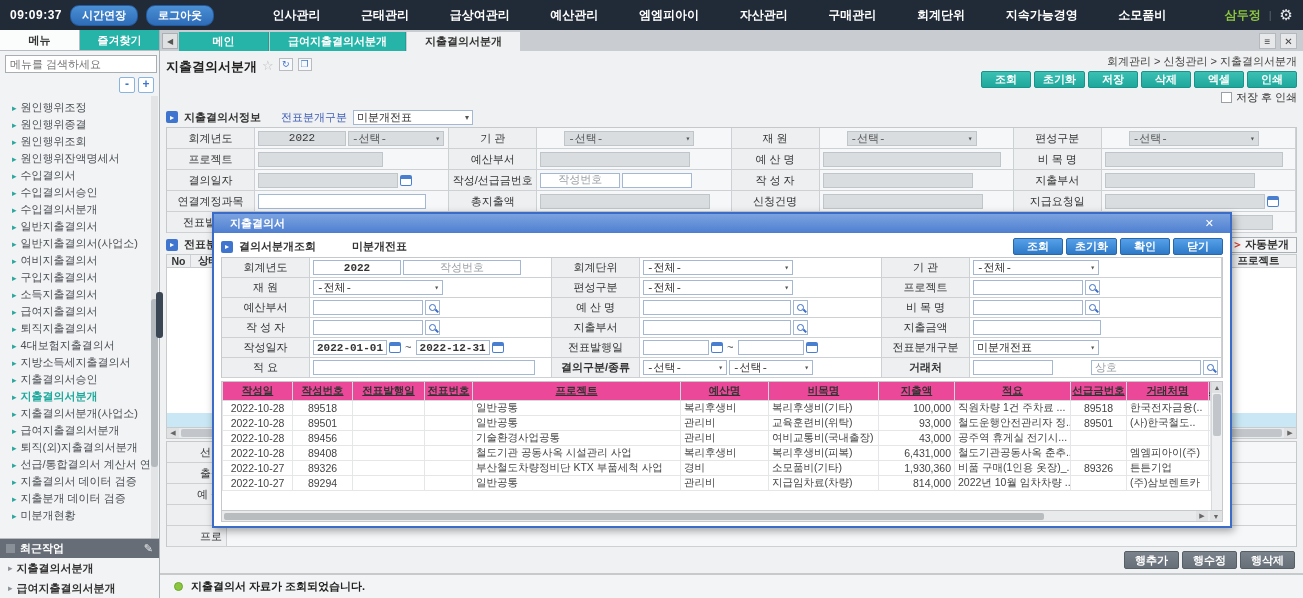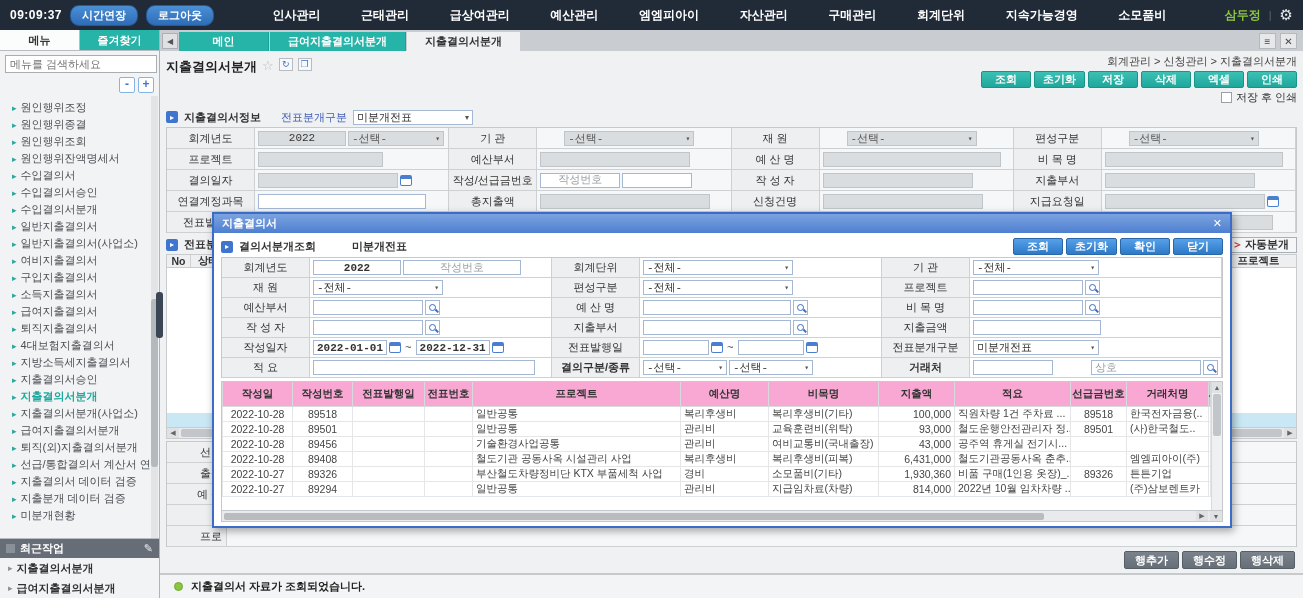--- a/index.html
+++ b/index.html
@@ -103,37 +103,37 @@
 
   .rowbtns { display:flex; justify-content:flex-end; gap:3px; padding:4px 2px; margin-top:auto; }
   .rbtn { height:18px; padding:0 10px; background:linear-gradient(#7a828c,#666e78); border:1px solid #565e66; color:#fff; font-weight:bold; border-radius:2px; display:flex; align-items:center; cursor:pointer; }
 
   .statusbar { height:25px; background:#f3f4f5; border-top:2px solid #c6cacd; display:flex; align-items:center; gap:8px; padding:0 14px; }
   .dot { width:9px; height:9px; border-radius:50%; background:#8cc63e; border:1px solid #6aa832; }
   .status-text { font-weight:bold; color:#222; }
 
   
   .modal { position:absolute; left:212px; top:212px; width:1020px; height:316px; border:2px solid #3a6cc8; background:#fff; box-shadow:2px 3px 8px rgba(0,0,0,.35); display:flex; flex-direction:column; z-index:10; }
-  .modal-title { height:19px; background:linear-gradient(#7ba3e0,#4e7fd0); display:flex; align-items:center; padding:0 8px; color:#fff; font-weight:bold; }
+  .modal-title { height:19px; background:linear-gradient(#7ba3e0,#4e7fd0); display:flex; align-items:center; padding:0 16px; color:#fff; font-weight:bold; }
   .modal-x { margin-left:auto; cursor:pointer; font-size:11px; color:#fff; }
   .modal-body { flex:1; display:flex; flex-direction:column; padding:3px 7px 4px 7px; overflow:hidden; }
   .m-hdr { display:flex; align-items:center; gap:6px; height:21px; }
   .m-sec { font-weight:bold; }
   .m-val { font-weight:bold; margin-left:30px; }
   .m-btns { margin-left:auto; display:flex; gap:3px; }
   .bbtn { min-width:50px; height:17px; background:linear-gradient(#55a0e8,#2f7ac8); border:1px solid #2867aa; color:#fff; font-weight:bold; border-radius:2px; display:flex; align-items:center; justify-content:center; padding:0 8px; cursor:pointer; }
   .mgrid { display:grid; grid-template-columns:88px 1fr 88px 1fr 88px 1fr; border:1px solid #c5c9cb; border-bottom:none; }
   .mgrid .flbl { height:20px; }
   .mgrid .ffld { height:20px; background:#fff; }
   .tilde { color:#444; margin:0 2px; }
 
   .m-tablewrap { flex:1; display:flex; margin-top:3px; overflow:hidden; border:1px solid #c5c9cb; }
   .m-table { flex:1; overflow:hidden; }
   table.dt { border-collapse:collapse; table-layout:fixed; width:100%; font-size:10.5px; }
-  table.dt th { background:#f9a8d4; border:1px solid #d7dadc; border-top:none; height:24px; font-weight:bold; color:#333; overflow:hidden; white-space:nowrap; }
+  table.dt th { background:#ec4899; border:1px solid #d7dadc; border-top:none; height:18px; font-weight:bold; color:#333; overflow:hidden; white-space:nowrap;text-decoration:underline; }
   table.dt td { border:1px solid #e4e6e8; height:14px; padding:0 3px; color:#444; overflow:hidden; white-space:nowrap; }
   td.ctr { text-align:center; } td.rt { text-align:right; } td.lt { text-align:left; }
   .vscroll { width:11px; background:#eef0f1; border-left:1px solid #d7dadc; display:flex; flex-direction:column; }
   .vs-btn { height:11px; font-size:7px; color:#666; display:flex; align-items:center; justify-content:center; background:#dfe1e3; cursor:pointer; }
   .vs-thumb { height:42px; margin:1px; background:#c2c6ca; border-radius:2px; }
   .hscroll { height:11px; background:#e8eaeb; border:1px solid #c5c9cb; border-top:none; display:flex; align-items:center; }
   .hs-thumb { width:82%; height:7px; margin:0 2px; background:#b8bcbf; border-radius:2px; }
   .hs-right { margin-left:auto; display:flex; gap:2px; }
 </style>
 </head>

